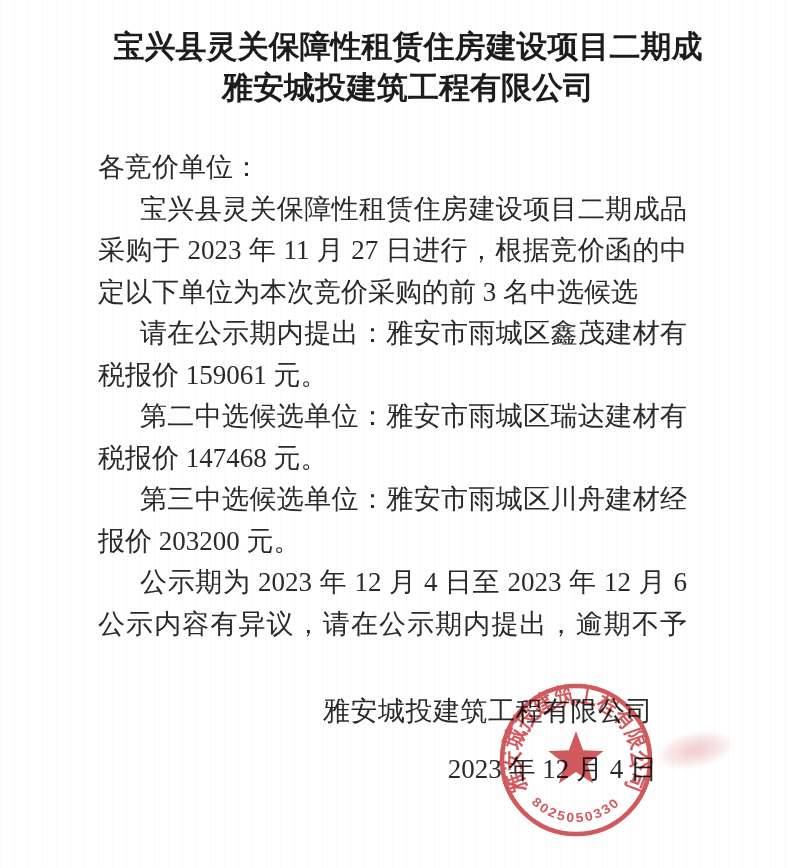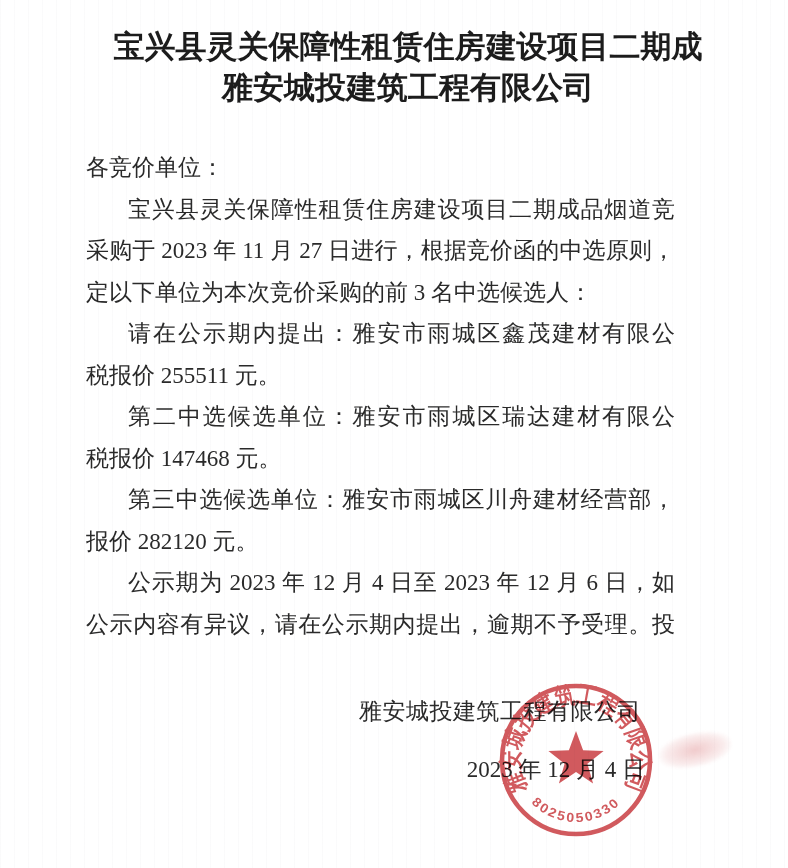--- a/index.html
+++ b/index.html
@@ -22,22 +22,22 @@
   }
   .doc-title{
     position:absolute;top:26px;left:0;width:100%;
     text-align:center;
     font-family:"Liberation Sans","DejaVu Sans",sans-serif;
     font-weight:700;
     font-size:31px;line-height:41px;
     color:#1c1c1c;
   }
   .body-text{
-    position:absolute;top:147px;left:86px;width:589px;
-    font-size:23px;
+    position:absolute;top:147px;left:98px;width:589px;
+    font-size:27px;
   }
   .line{
     line-height:41.5px;height:41.5px;overflow:hidden;
     white-space:normal;
   }
   .line.indent{padding-left:42px;}
   .line.just{text-align:justify;text-align-last:justify;}
   .sig-company{
     line-height:41.5px;height:41.5px;
     margin-top:46px;
@@ -82,25 +82,25 @@
     <div>宝兴县灵关保障性租赁住房建设项目二期成</div>
     <div>雅安城投建筑工程有限公司</div>
   </div>
 
   <div class="body-text">
     <div class="line">各竞价单位：</div>
     <div class="line indent just">宝兴县灵关保障性租赁住房建设项目二期成品烟道竞价</div>
     <div class="line just">采购于 2023 年 11 月 27 日进行，根据竞价函的中选原则，确</div>
     <div class="line">定以下单位为本次竞价采购的前 3 名中选候选人：</div>
     <div class="line indent just">请在公示期内提出：雅安市雨城区鑫茂建材有限公司，不含</div>
-    <div class="line">税报价 255511 元。</div>
+    <div class="line">税报价 159061 元。</div>
     <div class="line indent just">第二中选候选单位：雅安市雨城区瑞达建材有限公司，不含</div>
     <div class="line">税报价 147468 元。</div>
     <div class="line indent just">第三中选候选单位：雅安市雨城区川舟建材经营部，不含税</div>
-    <div class="line">报价 282120 元。</div>
+    <div class="line">报价 203200 元。</div>
     <div class="line indent just">公示期为 2023 年 12 月 4 日至 2023 年 12 月 6 日，如对</div>
     <div class="line just">公示内容有异议，请在公示期内提出，逾期不予受理。投诉</div>
 
     <div class="sig-company">雅安城投建筑工程有限公司</div>
     <div class="sig-date">2023 年 12 月 4 日</div>
   </div>
 
   <div class="seal-ghost"></div>
 
   <svg class="seal-wrap" viewBox="-85 -85 170 170" aria-hidden="true">

